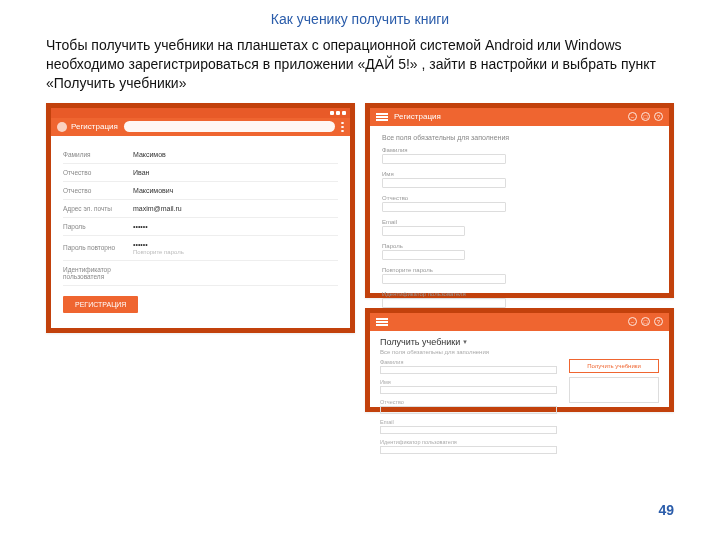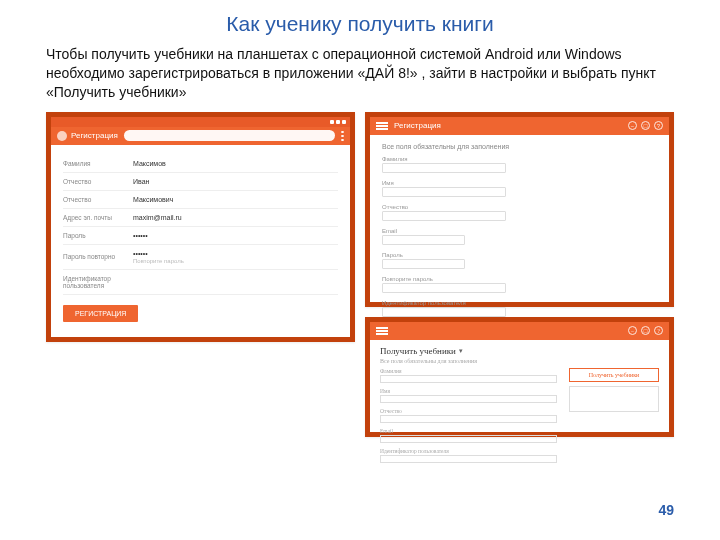--- a/index.html
+++ b/index.html
@@ -6,21 +6,21 @@
   body {
     width: 720px;
     height: 540px;
     background: #fff;
     font-family: Arial, sans-serif;
     position: relative;
     overflow: hidden;
   }
   .title {
     text-align: center;
-    font-size: 21px;
+    font-size: 14px;
     color: #2a5caa;
     font-weight: 400;
     padding: 10px 60px 8px;
     line-height: 1.3;
     font-family: "Segoe UI", Arial, sans-serif;
   }
   .subtitle {
     font-size: 14px;
     color: #111;
     padding: 0 46px 10px;
@@ -67,21 +67,21 @@
   .winbar .ctrl { width:9px; height:9px; border:1px solid #fff; border-radius:50%; margin-left:4px; opacity:.85; display:flex; align-items:center; justify-content:center; font-size:6px;}
   .winreg .body { padding:8px 12px; }
   .winreg .req { color:#888; font-size:7px; margin-bottom:6px; }
   .winreg .wrow { margin-bottom:7px; }
   .winreg .wrow .wl { color:#999; font-size:6px; margin-bottom:1px; }
   .winreg .wrow .wi { height:10px; border:1px solid #ddd; border-radius:1px; width:45%; }
   .winreg .wrow.short .wi { width:30%; }
   .winreg .obtn { display:inline-block; border:1px solid #ef6530; color:#ef6530; font-size:6.5px; padding:3px 10px; margin-top:4px;}
 
   
-  .winget { height: 120px; font-family: Liberation Serif, serif; }
+  .winget { height: 104px; }
   .winget .body { padding:6px 10px; }
   .winget .gtitle { font-size:9px; color:#333; margin-bottom:2px; display:flex; align-items:center; gap:3px;}
   .winget .gtitle .chev { font-size:7px; color:#666; }
   .winget .req { color:#aaa; font-size:6px; margin-bottom:4px;}
   .winget .cols { display:flex; gap:12px; }
   .winget .colA { flex:1.4; }
   .winget .colB { width:90px; }
   .winget .grow { margin-bottom:5px; }
   .winget .grow .gl { color:#aaa; font-size:5.5px; margin-bottom:1px;}
   .winget .grow .gi { height:8px; border:1px solid #ddd; }
@@ -97,21 +97,21 @@
     font-weight: 700;
   }
 </style>
 </head>
 <body>
 
 <div class="title">
   <span>Как ученику получить книги</span><br>
 </div>
 
-<div class="subtitle">Чтобы получить учебники на планшетах с операционной системой Android или Windows необходимо зарегистрироваться в приложении «ДАЙ 8!» , зайти в настройки и выбрать пункт «Получить учебники»</div>
+<div class="subtitle">Чтобы получить учебники на планшетах с операционной системой Android или Windows необходимо зарегистрироваться в приложении «ДАЙ 5!» , зайти в настройки и выбрать пункт «Получить учебники»</div>
 
 <div class="shots">
 
   <div class="col-left">
     <div class="card android">
       <div class="status">
         <span></span>
           <span></span>
           <span></span>
       </div>

